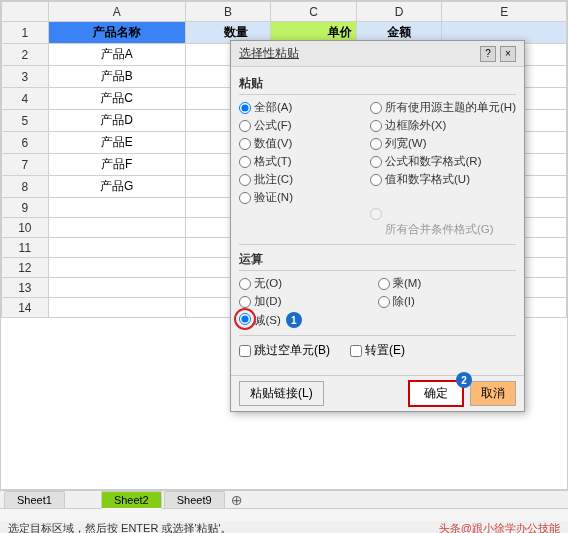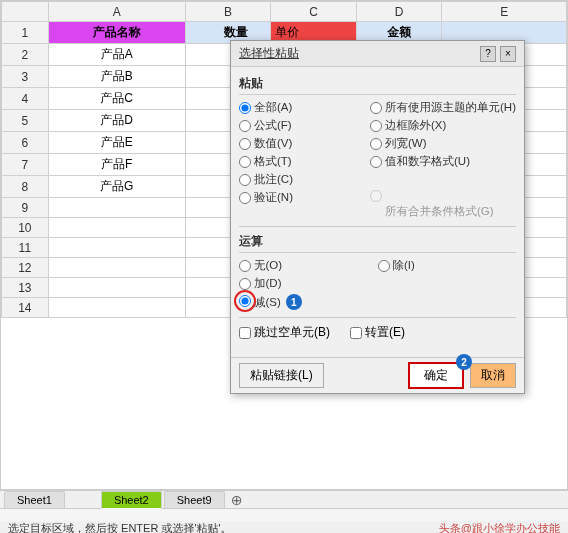--- a/index.html
+++ b/index.html
@@ -311,23 +311,23 @@
         <th class="header-cell">B</th>
         <th class="header-cell">C</th>
         <th class="header-cell">D</th>
         <th class="header-cell">E</th>
       </tr>
     </thead>
     <tbody id="spreadsheet-body">
 
     <tr>
           <th class="header-cell row-header">1</th>
-          <td style="font-weight: bold; text-align: center; background: #d946ef;">产品名称</td>
+          <td style="font-weight: bold; text-align: center; background: #3b82f6;">产品名称</td>
           <td style="font-weight: bold; text-align: center; background: rgb(214, 228, 247); padding-left: 20px;">数量</td>
-          <td style="font-weight: normal; text-align: left; background: #ef4444;">单价</td>
+          <td style="font-weight: bold; text-align: right; background: #bef264;">单价</td>
           <td style="font-weight: bold; text-align: center; background: rgb(214, 228, 247);">金额</td>
           <td style="font-weight: bold; text-align: center; background: rgb(214, 228, 247);"></td>
         </tr>
         <tr>
           <th class="header-cell row-header">2</th>
           <td style="text-align: center;">产品A</td>
           <td style="text-align: right; padding-right: 6px;">20</td>
           <td></td>
           <td></td>
           <td></td>
@@ -478,20 +478,24 @@
         </div>
         <div class="radio-item">
           <input type="radio" name="paste" id="r-border" style="">
           <label for="r-border">边框除外(X)</label>
         </div>
         <div class="radio-item">
           <input type="radio" name="paste" id="r-colwidth" style="">
           <label for="r-colwidth">列宽(W)</label>
         </div>
         <div class="radio-item">
+          <input type="radio" name="paste" id="r-formulanum" style="">
+          <label for="r-formulanum">公式和数字格式(R)</label>
+        </div>
+        <div class="radio-item">
           <input type="radio" name="paste" id="r-valuenum" style="">
           <label for="r-valuenum">值和数字格式(U)</label>
         </div>
         <div class="radio-item disabled">
           <input type="radio" name="paste" id="r-merge" disabled="" style="">
           <label for="r-merge" style="color:#999">所有合并条件格式(G)</label>
         </div>
       </div>
     </div>
 
@@ -511,20 +515,24 @@
         <div class="radio-item" style="position:relative">
           <span style="position:relative; display:inline-block">
             <input type="radio" name="operation" id="r-subtract" checked="" style="position: relative; z-index: 1;">
             <span style="position:absolute; top:-5px; left:-5px; width:22px; height:22px; border:2px solid #dd2222; border-radius:50%; pointer-events:none; display:block;"></span>
           </span>
           <label for="r-subtract">减(S)</label>
           <span class="annotation-circle">1</span>
         </div>
       </div>
       <div class="radio-col">
+        <div class="radio-item">
+          <input type="radio" name="operation" id="r-multiply" style="">
+          <label for="r-multiply">乘(M)</label>
+        </div>
         <div class="radio-item">
           <input type="radio" name="operation" id="r-divide" style="">
           <label for="r-divide">除(I)</label>
         </div>
       </div>
     </div>
 
     <hr class="section-divider">
 
     <div class="checkbox-row">

